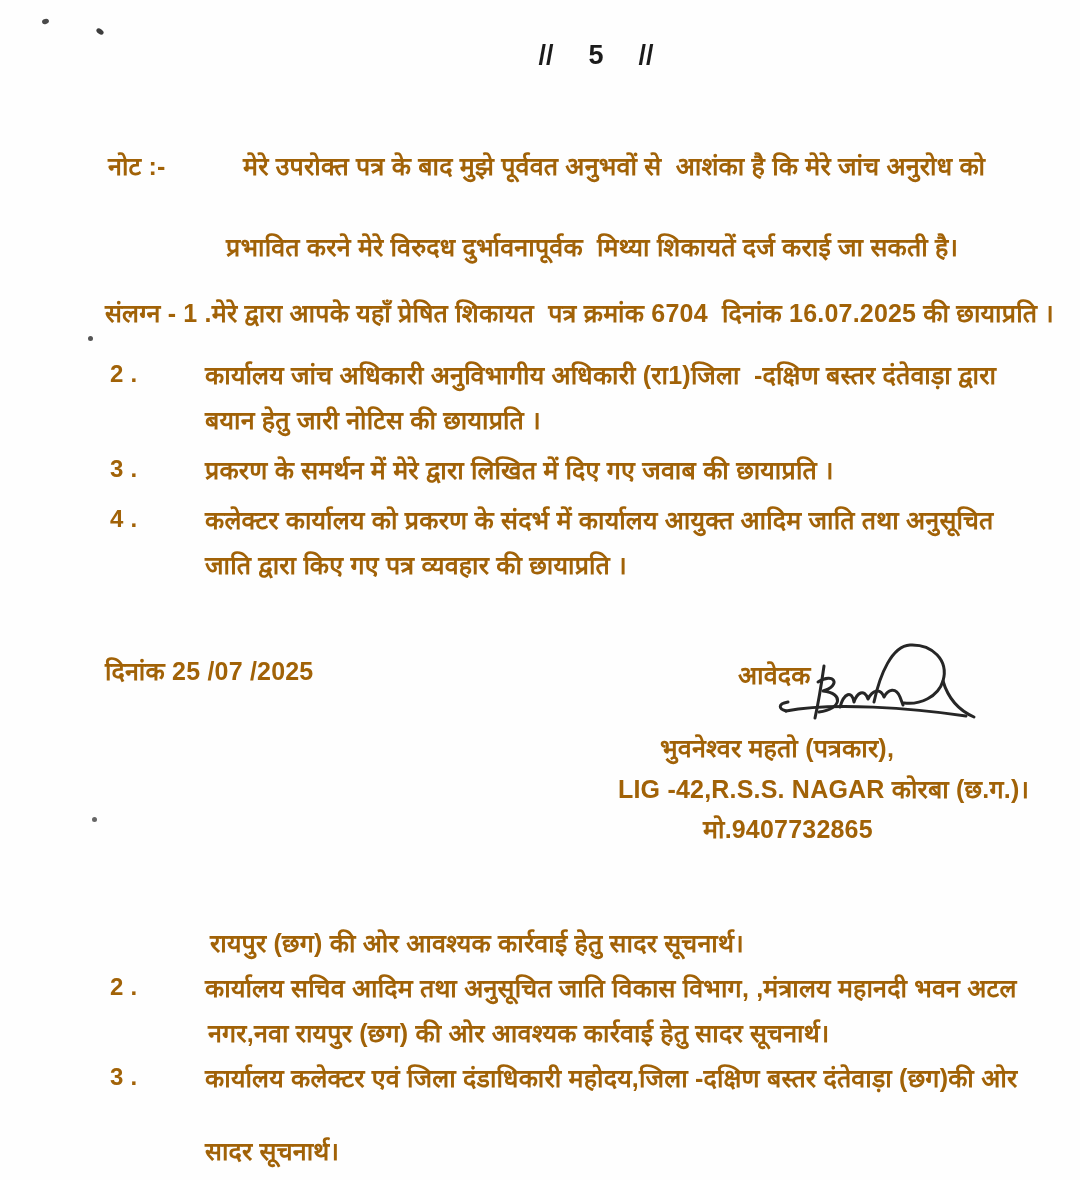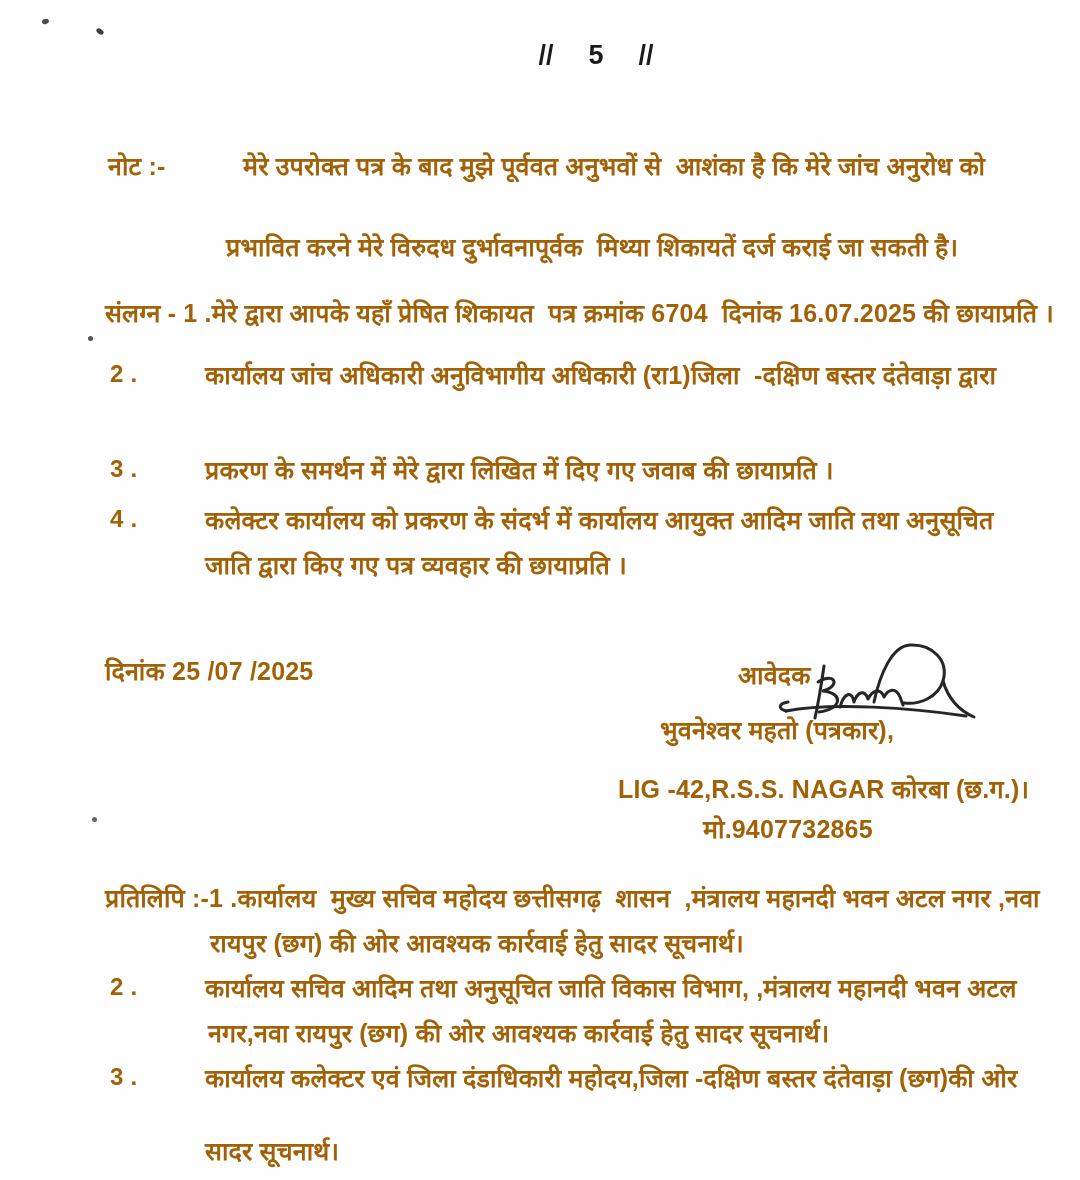--- a/index.html
+++ b/index.html
@@ -57,20 +57,21 @@
   <div class="t lbl" style="left:108px; top:148px;">नोट :-</div>
   <div class="t" style="left:243px; top:148px;">मेरे उपरोक्त पत्र के बाद मुझे पूर्ववत अनुभवों से  आशंका है कि मेरे जांच अनुरोध को</div>
   <div class="t" style="left:226px; top:193px;margin-top:36px;">प्रभावित करने मेरे विरुदध दुर्भावनापूर्वक  मिथ्या शिकायतें दर्ज कराई जा सकती है।</div>
 
   <div class="t inline-row" style="left:105px; top:295px;">
     <span class="lbl">संलग्न - 1 .</span><span>मेरे द्वारा आपके यहाँ प्रेषित शिकायत  पत्र क्रमांक 6704  दिनांक 16.07.2025 की छायाप्रति ।</span>
   </div>
 
   <div class="t num" style="left:110px; top:360px;">2 .</div>
   <div class="t" style="left:205px; top:357px;">कार्यालय जांच अधिकारी अनुविभागीय अधिकारी (रा1)जिला  -दक्षिण बस्तर दंतेवाड़ा द्वारा</div>
+  <div class="t" style="left:205px; top:402px;">बयान हेतु जारी नोटिस की छायाप्रति ।</div>
 
   <div class="t num" style="left:110px; top:455px;">3 .</div>
   <div class="t" style="left:205px; top:452px;">प्रकरण के समर्थन में मेरे द्वारा लिखित में दिए गए जवाब की छायाप्रति ।</div>
 
   <div class="t num" style="left:110px; top:505px;">4 .</div>
   <div class="t" style="left:205px; top:502px;">कलेक्टर कार्यालय को प्रकरण के संदर्भ में कार्यालय आयुक्त आदिम जाति तथा अनुसूचित</div>
   <div class="t" style="left:205px; top:547px;">जाति द्वारा किए गए पत्र व्यवहार की छायाप्रति ।</div>
 
   <div class="t" style="left:105px; top:653px;">दिनांक 25 /07 /2025</div>
   <div class="t" style="left:738px; top:657px;">आवेदक</div>
@@ -78,27 +79,24 @@
   <svg class="sig-svg" width="235" height="112" viewBox="0 0 235 112">
     <path d="M 112 64 C 118 36, 130 8, 148 7 C 170 6, 187 22, 181 43 C 176 59, 158 67, 142 65"></path>
     <path d="M 62 28 C 60 42, 57 62, 53 80"></path>
     <path d="M 56 44 C 72 34, 80 47, 61 53 C 82 55, 80 71, 57 74"></path>
     <path d="M 78 69 C 82 55, 90 52, 92 64 C 95 55, 102 50, 106 61 C 110 53, 118 49, 122 59 C 126 51, 134 49, 138 59 L 141 67"></path>
     <path d="M 24 73 C 17 71, 15 66, 26 64"></path>
     <path d="M 24 73 C 70 64, 150 70, 204 78"></path>
     <path d="M 181 43 C 186 60, 196 72, 212 79"></path>
   </svg>
 
-  <div class="t" style="left:660px; top:712px;">भुवनेश्वर महतो (पत्रकार),</div>
+  <div class="t" style="left:660px; top:730px;">भुवनेश्वर महतो (पत्रकार),</div>
   <div class="t" style="left:618px; top:771px;">LIG -42,R.S.S. NAGAR कोरबा (छ.ग.)।</div>
   <div class="t" style="left:703px; top:811px;">मो.9407732865</div>
 
-  <div class="t inline-row" style="left:105px; top:880px;">
-    <span class="lbl">प्रतिलिपि :-1 .</span><span>कार्यालय  मुख्य सचिव महोदय छत्तीसगढ़  शासन  ,मंत्रालय महानदी भवन अटल नगर ,नवा</span>
-  </div>
   <div class="t" style="left:210px; top:925px;">रायपुर (छग) की ओर आवश्यक कार्रवाई हेतु सादर सूचनार्थ।</div>
 
   <div class="t num" style="left:110px; top:973px;">2 .</div>
   <div class="t" style="left:205px; top:970px;">कार्यालय सचिव आदिम तथा अनुसूचित जाति विकास विभाग, ,मंत्रालय महानदी भवन अटल</div>
   <div class="t" style="left:208px; top:1015px;">नगर,नवा रायपुर (छग) की ओर आवश्यक कार्रवाई हेतु सादर सूचनार्थ।</div>
 
   <div class="t num" style="left:110px; top:1063px;">3 .</div>
   <div class="t" style="left:205px; top:1060px;">कार्यालय कलेक्टर एवं जिला दंडाधिकारी महोदय,जिला -दक्षिण बस्तर दंतेवाड़ा (छग)की ओर</div>
   <div class="t" style="left:205px; top:1105px;margin-top:28px;">सादर सूचनार्थ।</div>
 

